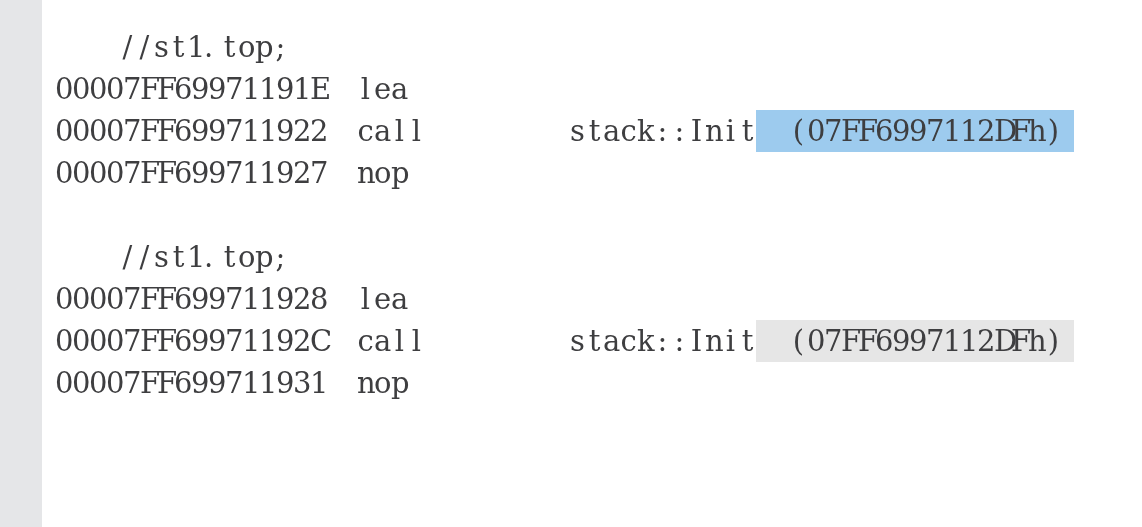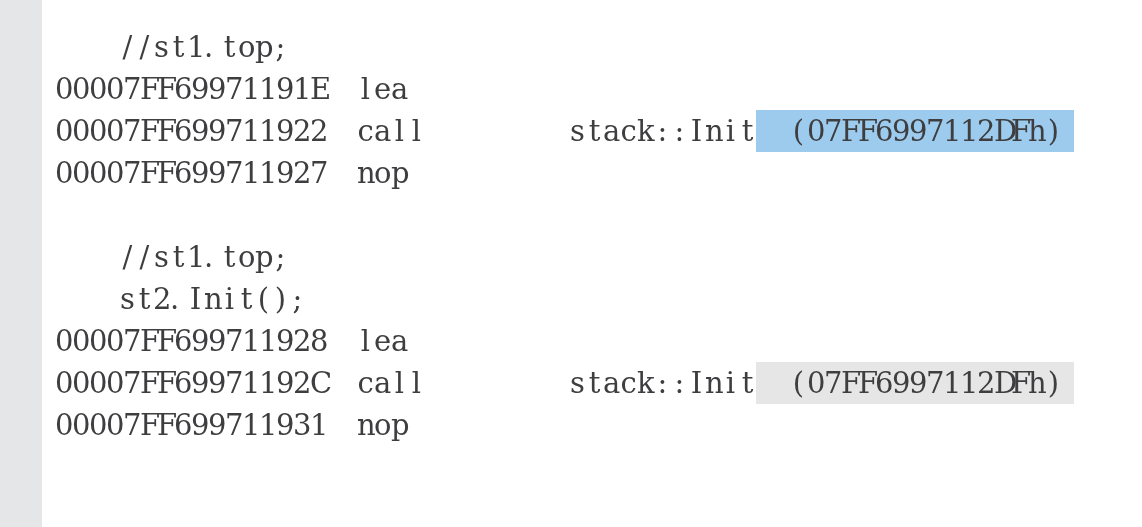--- a/index.html
+++ b/index.html
@@ -51,23 +51,20 @@
       </div>
       <div class="row">
         <span class="at x-addr"><span class="c">0</span><span class="c">0</span><span class="c">0</span><span class="c">0</span><span class="c">7</span><span class="c">F</span><span class="c">F</span><span class="c">6</span><span class="c">9</span><span class="c">9</span><span class="c">7</span><span class="c">1</span><span class="c">1</span><span class="c">9</span><span class="c">2</span><span class="c">7</span></span>
         <span class="at x-op"><span class="c">n</span><span class="c">o</span><span class="c">p</span></span>
       </div>
       <div class="row"></div>
       <div class="row">
         <span class="at x-src"><span class="c">/</span><span class="c">/</span><span class="c">s</span><span class="c">t</span><span class="c">1</span><span class="c p">.</span><span class="c">t</span><span class="c">o</span><span class="c">p</span><span class="c">;</span></span>
       </div>
       <div class="row">
-        <span class="at x-src"><span class="c">s</span><span class="c">t</span><span class="c">2</span><span class="c p">.</span><span class="c">I</span><span class="c">n</span><span class="c">i</span><span class="c">t</span><span class="c">(</span><span class="c">)</span><span class="c">;</span></span>
-      </div>
-      <div class="row">
         <span class="at x-addr"><span class="c">0</span><span class="c">0</span><span class="c">0</span><span class="c">0</span><span class="c">7</span><span class="c">F</span><span class="c">F</span><span class="c">6</span><span class="c">9</span><span class="c">9</span><span class="c">7</span><span class="c">1</span><span class="c">1</span><span class="c">9</span><span class="c">2</span><span class="c">8</span></span>
         <span class="at x-op"><span class="c">l</span><span class="c">e</span><span class="c">a</span></span>
       </div>
       <div class="row">
         <span class="at x-addr"><span class="c">0</span><span class="c">0</span><span class="c">0</span><span class="c">0</span><span class="c">7</span><span class="c">F</span><span class="c">F</span><span class="c">6</span><span class="c">9</span><span class="c">9</span><span class="c">7</span><span class="c">1</span><span class="c">1</span><span class="c">9</span><span class="c">2</span><span class="c">C</span></span>
         <span class="at x-op"><span class="c">c</span><span class="c">a</span><span class="c">l</span><span class="c">l</span></span>
         <span class="at x-opnd"><span><span class="c">s</span><span class="c">t</span><span class="c">a</span><span class="c">c</span><span class="c">k</span><span class="c">:</span><span class="c">:</span><span class="c">I</span><span class="c">n</span><span class="c">i</span><span class="c">t</span></span><span class="hl inactive"><span class="c">&nbsp;</span><span class="c">&nbsp;</span><span class="c">(</span><span class="c">0</span><span class="c">7</span><span class="c">F</span><span class="c">F</span><span class="c">6</span><span class="c">9</span><span class="c">9</span><span class="c">7</span><span class="c">1</span><span class="c">1</span><span class="c">2</span><span class="c">D</span><span class="c">F</span><span class="c">h</span><span class="c">)</span></span></span>
       </div>
       <div class="row">
         <span class="at x-addr"><span class="c">0</span><span class="c">0</span><span class="c">0</span><span class="c">0</span><span class="c">7</span><span class="c">F</span><span class="c">F</span><span class="c">6</span><span class="c">9</span><span class="c">9</span><span class="c">7</span><span class="c">1</span><span class="c">1</span><span class="c">9</span><span class="c">3</span><span class="c">1</span></span>

